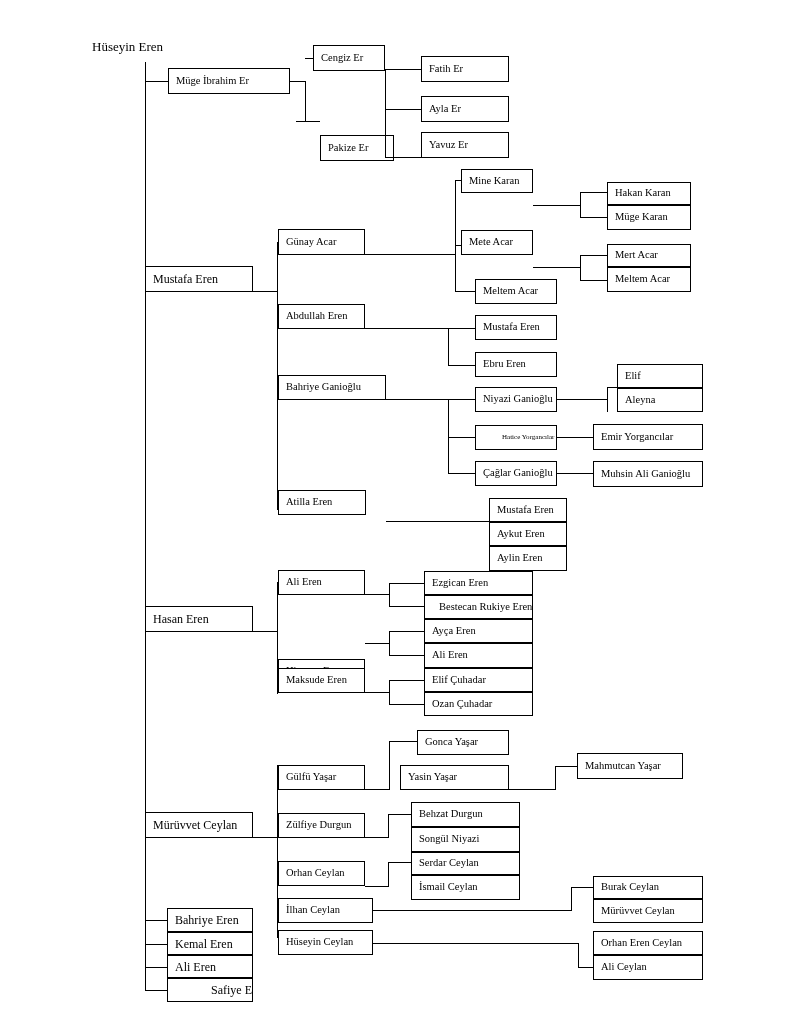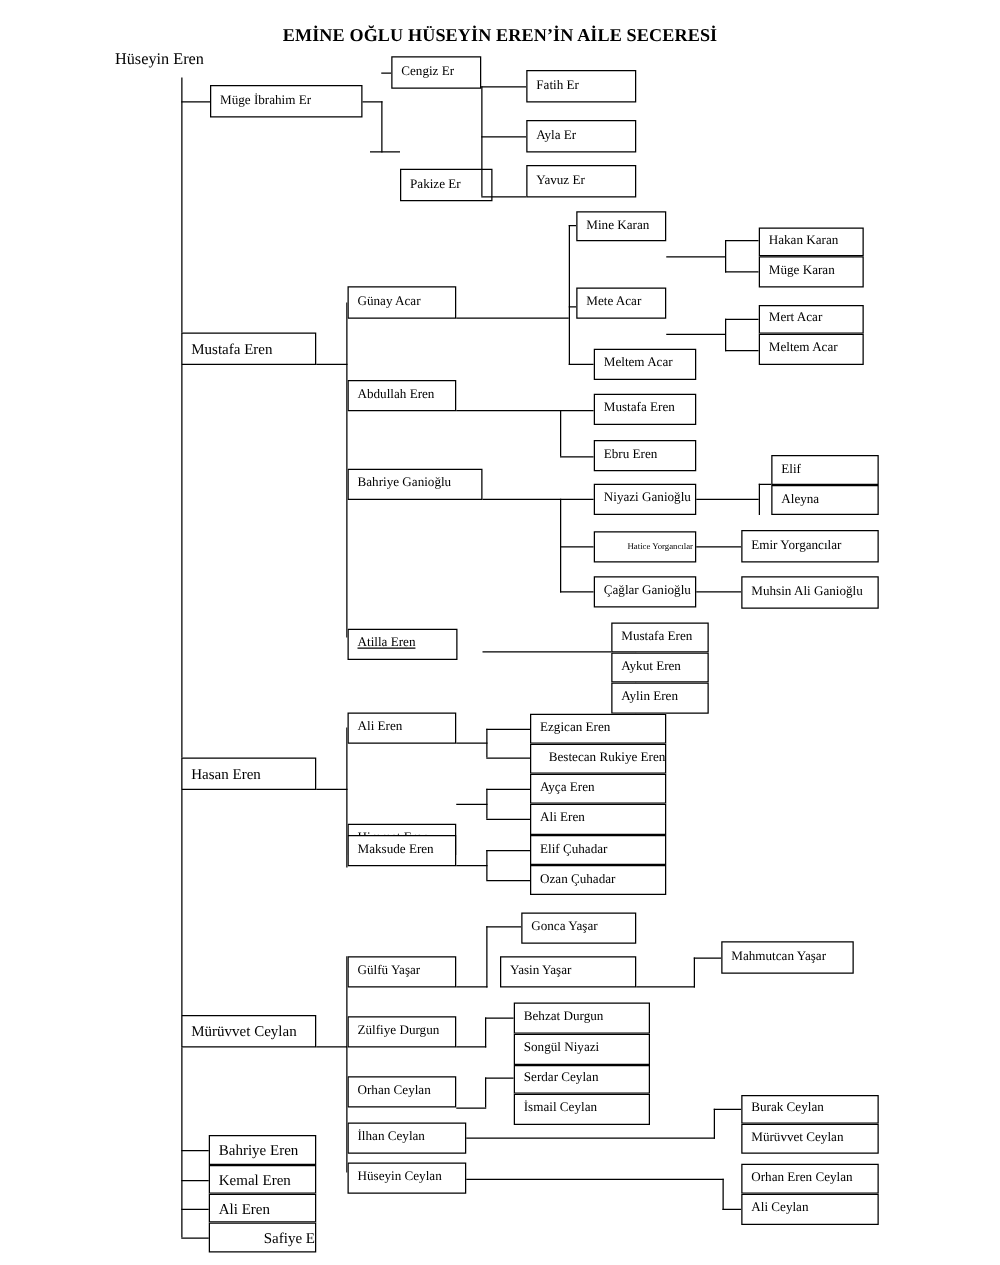--- a/index.html
+++ b/index.html
@@ -52,21 +52,20 @@
     background: #000000;
   }
   .h { height: 1.3px; }
   .v { width: 1.3px; }
 </style>
 </head>
 <body>
 
 <div id="page">
 
-  <div id="title">EMİNE OĞLU HÜSEYİN EREN’İN AİLE SECERESİ</div>
 
   <div class="root-label" style="left:92px; top:39px;">Hüseyin Eren</div>
 
   <div class="line v" style="left:145px; top:62px; height:928px;"></div>
 
   <div class="line h" style="left:145px; top:81px; width:23px;"></div>
   <div class="node" style="left:168px; top:68px; width:122px; height:26px;">Müge İbrahim Er</div>
 
   <div class="line h" style="left:290px; top:81px; width:16px;"></div>
   <div class="line v" style="left:305px; top:81px; height:41px;"></div>
@@ -137,21 +136,21 @@
   <div class="line h" style="left:448px; top:437px; width:27px;"></div>
   <div class="node tiny" style="left:475px; top:425px; width:82px; height:25px;padding-left:26px;">Hatice Yorgancılar</div>
   <div class="line h" style="left:557px; top:437px; width:36px;"></div>
   <div class="node" style="left:593px; top:424px; width:110px; height:26px;">Emir Yorgancılar</div>
 
   <div class="line h" style="left:448px; top:473px; width:27px;"></div>
   <div class="node" style="left:475px; top:461px; width:82px; height:25px;">Çağlar Ganioğlu</div>
   <div class="line h" style="left:557px; top:473px; width:36px;"></div>
   <div class="node" style="left:593px; top:461px; width:110px; height:26px;">Muhsin Ali Ganioğlu</div>
 
-  <div class="node" style="left:278px; top:503px; width:88px; height:25px;text-decoration:underline;">Atilla Eren</div>
+  <div class="node" style="left:278px; top:490px; width:88px; height:25px;">Atilla Eren</div>
   <div class="line h" style="left:386px; top:521px; width:123px;"></div>
   <div class="line v" style="left:508px; top:521px; height:50px;"></div>
   <div class="line h" style="left:508px; top:558px; width:8px;"></div>
   <div class="node" style="left:489px; top:498px; width:78px; height:24px;">Mustafa Eren</div>
   <div class="node" style="left:489px; top:522px; width:78px; height:24px;">Aykut Eren</div>
   <div class="node" style="left:489px; top:546px; width:78px; height:25px;">Aylin Eren</div>
 
   <div class="node big" style="left:145px; top:606px; width:108px; height:26px;">Hasan Eren</div>
   <div class="line h" style="left:253px; top:631px; width:25px;"></div>
   <div class="line v" style="left:277px; top:582px; height:112px;"></div>

